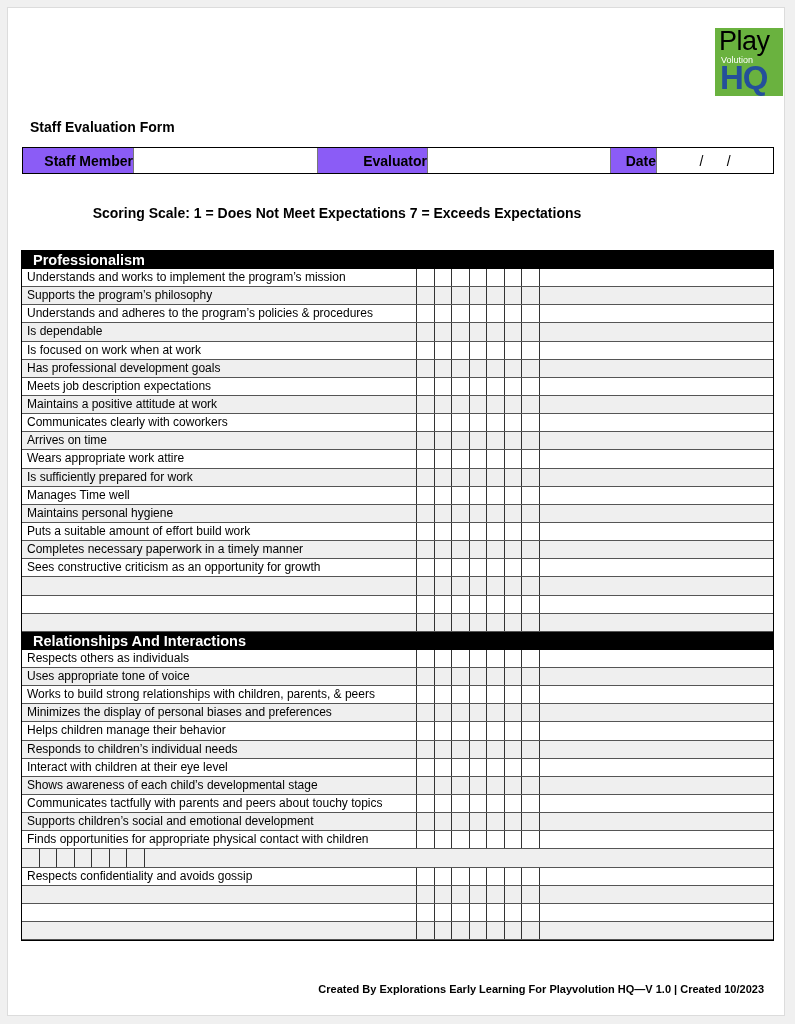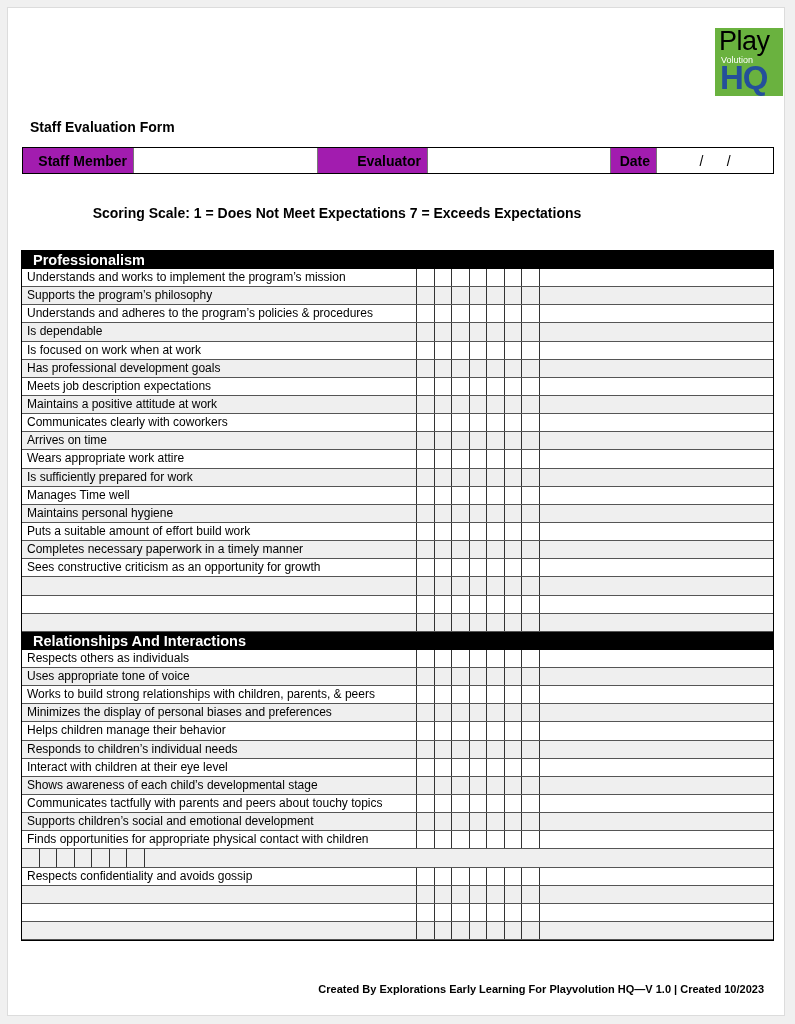--- a/index.html
+++ b/index.html
@@ -17,21 +17,21 @@
   }
   .logo .play { position:absolute; left:4px; top:-2px; font-size:27px; font-weight:normal; color:#000000; letter-spacing:-0.5px; }
   .logo .volution { position:absolute; left:6px; top:27px; font-size:9px; color:#fff; }
   .logo .hq { position:absolute; left:5px; top:33px; font-size:33px; font-weight:bold; color:#24509a; letter-spacing:-1px; line-height:34px; }
   .form-title { position:absolute; left:30px; top:119px; font-size:14px; font-weight:bold; }
   .hdr-table {
     position:absolute; left:22px; top:147px; width:752px; height:27px;
     border:1px solid #000; box-sizing:border-box; display:flex;
   }
   .hdr-table .cell { height:100%; box-sizing:border-box; border-right:1px solid #777; font-size:14px; font-weight:bold; display:flex; align-items:center; }
-  .hdr-table .lbl { background:#a21caf; justify-content:flex-end; padding-right:6px; }
+  .hdr-table .lbl { background:#8b5cf6; justify-content:flex-end; }
   .hdr-table .val { background:#fff; }
   .hdr-table .cell:last-child { border-right:none; }
   .scale { position:absolute; left:0; width:674px; top:205px; text-align:center; font-size:14px; font-weight:bold; }
 
   .grid { position:absolute; left:21px; top:250px; width:753px; border:1px solid #000; box-sizing:border-box; }
   .row { display:flex; height:18.15px; box-sizing:border-box; border-bottom:1px solid #555; }
   .row.shade { background:#efefef; }
   .c-item { width:395px; box-sizing:border-box; border-right:1px solid #333; font-size:12px; padding-left:5px; line-height:17px; white-space:nowrap; overflow:hidden; }
   .c-s { width:17.5px; box-sizing:border-box; border-right:1px solid #333; }
   .c-note { flex:1; }

